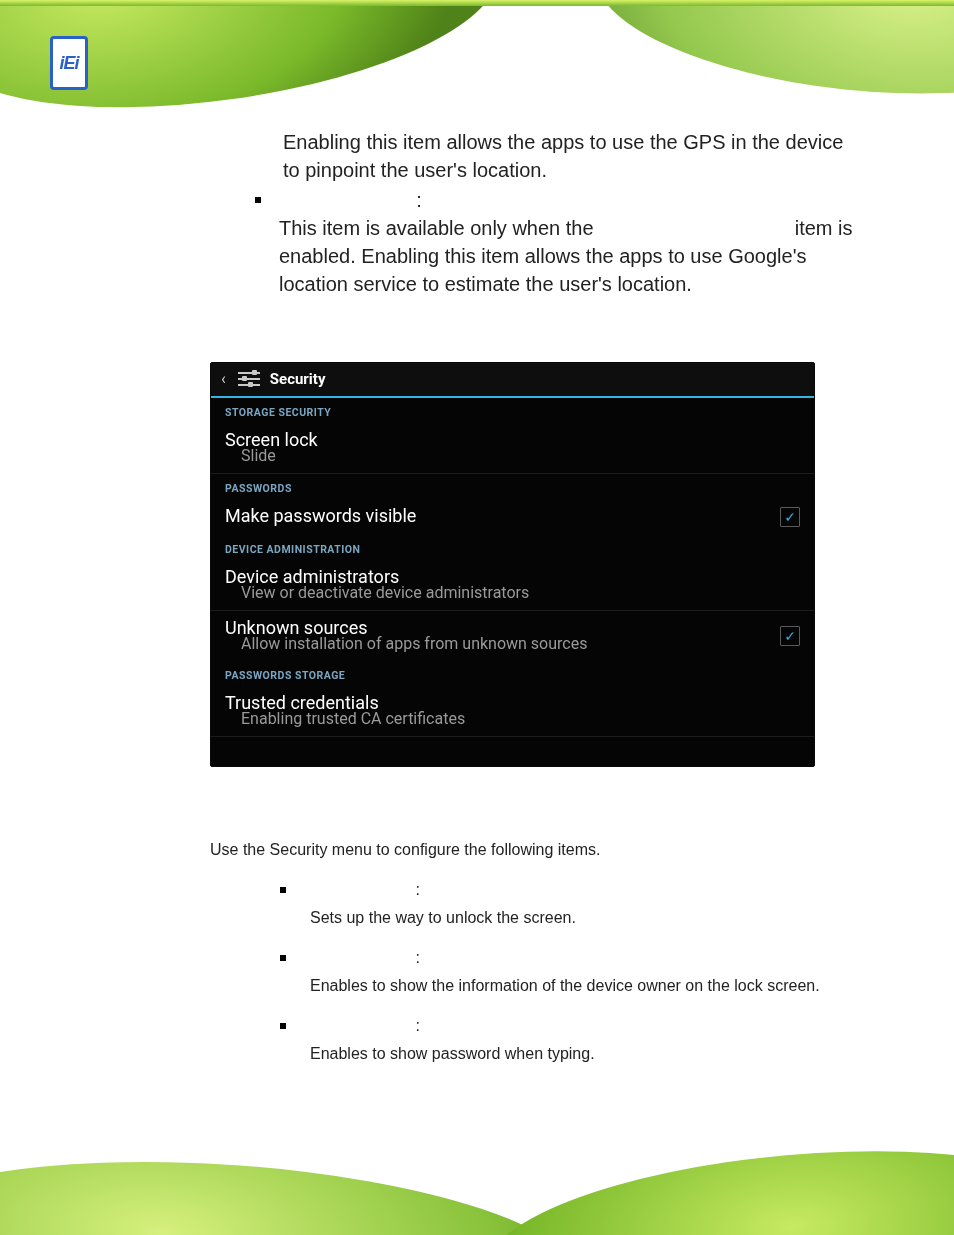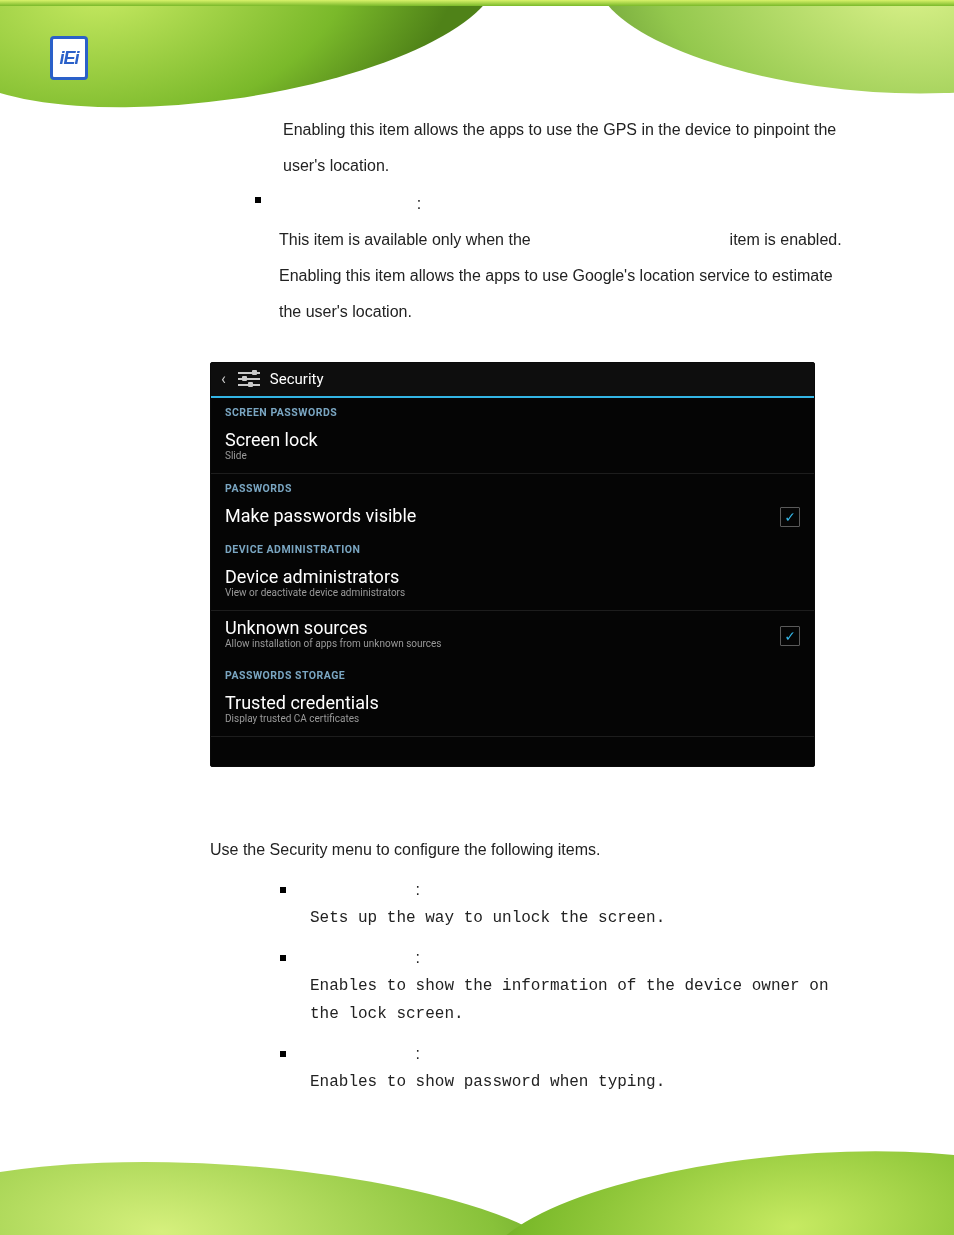--- a/index.html
+++ b/index.html
@@ -17,38 +17,38 @@
   
   .hdr-strip { position:absolute; inset:0 0 auto 0; height:113px; overflow:hidden; }
   .hdr-strip .bar { position:absolute; left:0; right:0; background:linear-gradient(#d9f26a,#7ab92a); height:6px; top:0; }
   .hdr-strip .swoosh1 { position:absolute; top:-80px; left:-60px; width:560px; height:180px;
     background:radial-gradient(80% 140% at 30% 30%, #c7ea62 0%, #7ab92a 55%, #4f8218 80%);
     border-radius:50%; transform:rotate(-8deg); }
   .hdr-strip .swoosh2 { position:absolute; top:-90px; right:-160px; width:520px; height:180px;
     background:radial-gradient(80% 140% at 60% 40%, #d6f07d 0%, #88c23a 60%, #5a931f 85%);
     border-radius:50%; transform:rotate(6deg); opacity:.9; }
   .hdr-strip .logo { position:absolute; left:50px; top:36px; display:flex; align-items:center; gap:10px; }
-  .hdr-strip .logo .mark { width:38px; height:44px; border:3px solid #2a60c9; border-radius:4px;
+  .hdr-strip .logo .mark { width:38px; height:54px; border:3px solid #2a60c9; border-radius:4px;
     display:flex; align-items:center; justify-content:center; color:#2a60c9; font-weight:900; font-style:italic;
     background:#fff; font-size:18px; letter-spacing:-1px; }
   .hdr-strip .logo .brand { font-family: "Trebuchet MS", Arial, sans-serif; font-style:italic; font-weight:900;
     font-size:26px; color:#fff; text-shadow:0 1px 0 #2c5a16, 0 0 6px rgba(0,0,0,.25); }
 
   
   .ftr-strip { position:absolute; left:0; right:0; bottom:0; height:100px; overflow:hidden; }
   .ftr-strip .swooshA { position:absolute; bottom:-110px; left:-120px; width:700px; height:180px;
     background:radial-gradient(80% 140% at 40% 40%, #d6f07d 0%, #88c23a 60%, #5d981f 85%);
     border-radius:50%; transform:rotate(4deg); }
   .ftr-strip .swooshB { position:absolute; bottom:-100px; right:-150px; width:620px; height:180px;
     background:radial-gradient(80% 140% at 50% 40%, #c7ea62 0%, #7ab92a 55%, #4f8218 80%);
     border-radius:50%; transform:rotate(-5deg); }
 
   
   .page { position:absolute; top:0; left:0; right:0; bottom:0; }
-  .content-top { position:absolute; top:112px; left:255px; width:600px; font-size:16px; line-height:36px; }
+  .content-top { position:absolute; top:128px; left:255px; width:600px; font-size:20px; line-height:28px; }
   .content-top .indent { padding-left:28px; }
   .content-top .bullet-row { display:flex; gap:18px; align-items:flex-start; margin-top:2px; }
   .content-top .sq { width:6px; height:6px; background:#000; margin-top:11px; flex:0 0 auto; }
 
   
   .shot {
     position:absolute; top:362px; left:210px; width:605px; height:405px;
     background:#050505; color:#e9e9e9; font-family: Roboto, "Helvetica Neue", Arial, sans-serif;
     border:1px solid #0a0a0a; border-radius:2px; overflow:hidden;
   }
@@ -57,38 +57,38 @@
   .shot .topbar .back { font-size:16px; color:#cfcfcf; padding:0 2px; }
   .shot .topbar .sliders { width:22px; height:18px; position:relative; }
   .shot .topbar .sliders span { position:absolute; left:0; right:0; height:2px; background:#c9c9c9; }
   .shot .topbar .sliders span:nth-child(1){ top:2px; } 
   .shot .topbar .sliders span:nth-child(2){ top:8px; } 
   .shot .topbar .sliders span:nth-child(3){ top:14px; }
   .shot .topbar .sliders i { position:absolute; width:5px; height:5px; background:#c9c9c9; border-radius:1px; top:-1.5px; }
   .shot .topbar .sliders span:nth-child(1) i{ left:14px; }
   .shot .topbar .sliders span:nth-child(2) i{ left:4px; }
   .shot .topbar .sliders span:nth-child(3) i{ left:10px; }
-  .shot .topbar .title { font-size:15px; font-weight:400; color:#fff; }
+  .shot .topbar .title { font-size:15px; font-weight:700; color:#fff; }
 
   .shot .sect { font-size:10.5px; letter-spacing:.5px; color:var(--hdr); padding:8px 14px 4px; font-weight:700; }
   .shot .row { padding:8px 14px 10px; border-bottom:1px solid #1d1d1d; position:relative; }
   .shot .row.nosep { border-bottom:none; }
   .shot .row .t { font-size:18px; color:#fff; line-height:18px; }
-  .shot .row .s { font-size:10px; color:#9a9a9a; line-height:14px; }
+  .shot .row .s { font-size:16px; color:#9a9a9a; line-height:14px;margin-left:16px; }
   .shot .row .chk { position:absolute; right:14px; top:50%; transform:translateY(-50%);
     width:20px; height:20px; border:1px solid #5a5a5a; border-radius:1px; display:flex; align-items:center; justify-content:center; }
   .shot .row .chk .mark { color:var(--accent); font-size:14px; line-height:1; }
 
   
   .below { position:absolute; top:836px; left:210px; width:640px; font-size:16px; line-height:28px; }
   .below .intro { margin-bottom:12px; }
   .below ul { list-style:none; margin:0; padding:0 0 0 70px; }
   .below li { position:relative; padding:0 0 12px 30px; }
   .below li::before { content:""; position:absolute; left:0; top:11px; width:6px; height:6px; background:#000; }
-  .below li .desc { display:block; padding-left:0;font-family:Liberation Mono, monospace; }
+  .below li .desc { display:block; padding-left:0; }
 </style>
 </head>
 <body>
 
 <div class="page">
 
   <div class="hdr-strip">
     <div class="swoosh1"></div>
       <div class="swoosh2"></div>
       <div class="bar"></div>
@@ -122,21 +122,21 @@
           <span>
             <i></i>
           </span>
           <span>
             <i></i>
           </span>
       </span>
       <span class="title">Security</span>
     </div>
     <div id="shot-body">
-        <div class="sect">SCREEN PASSWORDS</div>
+        <div class="sect">STORAGE SECURITY</div>
         <div class="row">
           <div class="t">Screen lock</div>
           <div class="s">Slide</div>
         </div>
         <div class="sect">PASSWORDS</div>
         <div class="row nosep">
           <div class="t">Make passwords visible</div>
           <div class="chk">
             <span class="mark">✓</span>
           </div>
@@ -149,21 +149,21 @@
         <div class="row nosep">
           <div class="t">Unknown sources</div>
           <div class="s">Allow installation of apps from unknown sources</div>
           <div class="chk">
             <span class="mark">✓</span>
           </div>
         </div>
         <div class="sect">PASSWORDS STORAGE</div>
         <div class="row">
           <div class="t">Trusted credentials</div>
-          <div class="s">Display trusted CA certificates</div>
+          <div class="s">Enabling trusted CA certificates</div>
         </div>
       </div>
   </div>
 
   <div class="below">
     <div class="intro">Use the Security menu to configure the following items.</div>
     <ul id="below-list">
         <li><span style="display: inline-block; width: 110px; text-align: right;">:</span><br><span class="desc">Sets up the way to unlock the screen.</span></li>
         <li><span style="display: inline-block; width: 110px; text-align: right;">:</span><br><span class="desc">Enables to show the information of the device owner on the lock screen.</span></li>
         <li><span style="display: inline-block; width: 110px; text-align: right;">:</span><br><span class="desc">Enables to show password when typing.</span></li>

